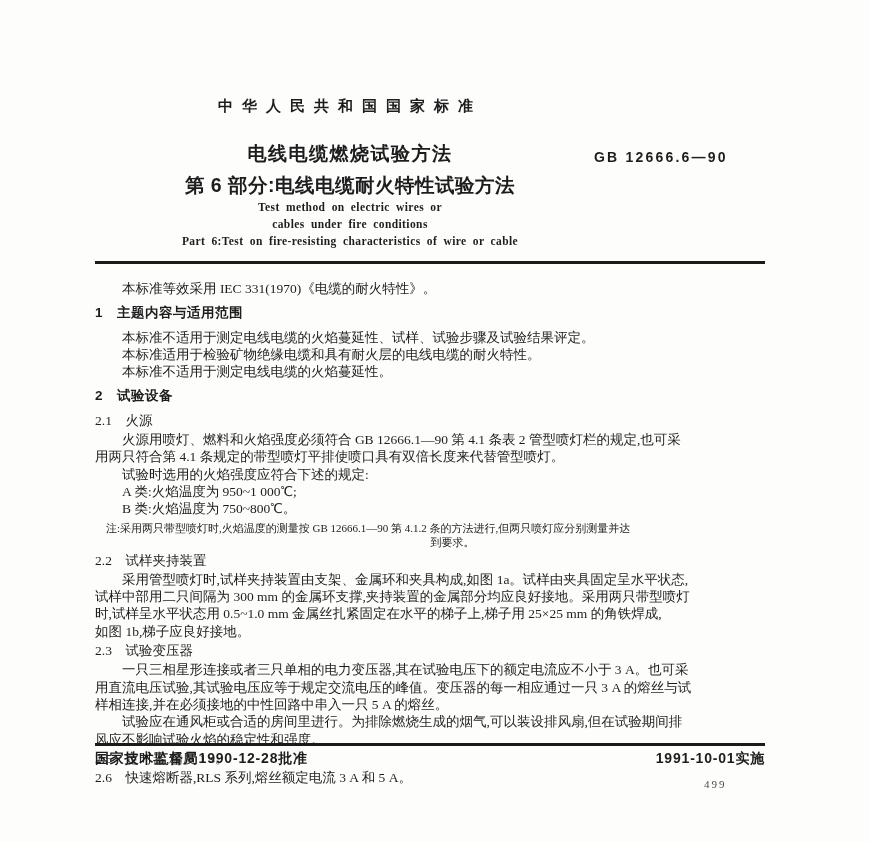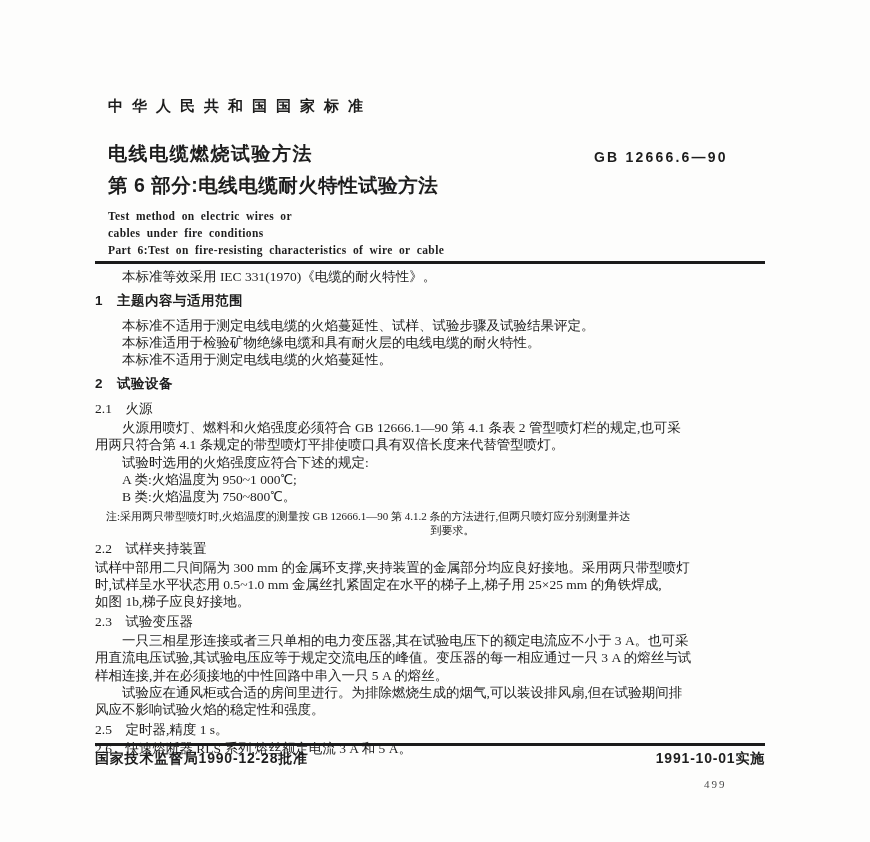--- a/index.html
+++ b/index.html
@@ -6,58 +6,57 @@
   .page{
     position:relative;
     width:870px;height:842px;
     background:#fdfdfc;
     overflow:hidden;
     font-family:"Liberation Serif", serif;
     color:#1d1d1d;
   }
   
   .hdr-center{
-    position:absolute;left:108px;top:0;width:520px;
+    position:absolute;left:90px;top:0;width:520px;text-align:center;
   }
   .std-label{
     margin-top:97px;
     font-family:"Liberation Sans", sans-serif;
     font-weight:bold;font-size:15px;letter-spacing:9px;
     white-space:nowrap;
   }
   .title-cn-1{
     margin-top:25px;
     font-family:"Liberation Sans", sans-serif;
     font-weight:bold;font-size:19px;letter-spacing:1.5px;
     white-space:nowrap;
   }
   .title-cn-2{
     margin-top:5px;
     font-family:"Liberation Sans", sans-serif;
     font-weight:bold;font-size:19.5px;letter-spacing:0.5px;
     white-space:nowrap;
   }
   .title-en{
-    margin-top:9px;
     font-weight:bold;font-size:11.5px;line-height:17px;
     word-spacing:3px;letter-spacing:0.4px;
     white-space:nowrap;
   }
   .gb-code{
     position:absolute;left:594px;top:149px;
     font-family:"Liberation Sans", sans-serif;
     font-weight:bold;font-size:14px;letter-spacing:2.2px;
     white-space:nowrap;
   }
   .rule-top{
     position:absolute;left:95px;top:261px;width:670px;height:3px;background:#1b1b1b;
   }
   
   .doc-body{
-    position:absolute;left:95px;top:268px;width:676px;
+    position:absolute;left:95px;top:280px;width:676px;
     font-size:13.5px;line-height:17.3px;
   }
   .ln{white-space:nowrap;}
   .ind{padding-left:27px;}
   .h{
     font-family:"Liberation Sans", sans-serif;
     font-weight:bold;margin:7px 0;letter-spacing:0.5px;
     white-space:nowrap;
   }
   .subhead{margin:2px 0;white-space:nowrap;}
@@ -116,20 +115,21 @@
     <div class="ln">用两只符合第 4.1 条规定的带型喷灯平排使喷口具有双倍长度来代替管型喷灯。</div>
     <div class="ln ind">试验时选用的火焰强度应符合下述的规定:</div>
     <div class="ln ind">A 类:火焰温度为 950~1 000℃;</div>
     <div class="ln ind">B 类:火焰温度为 750~800℃。</div>
     <div class="note">
       <div class="ln note-l1">注:采用两只带型喷灯时,火焰温度的测量按 GB 12666.1—90 第 4.1.2 条的方法进行,但两只喷灯应分别测量并达</div>
       <div class="ln note-l2">到要求。</div>
     </div>
 
     <div class="subhead">2.2　试样夹持装置</div>
+    <div class="ln ind">采用管型喷灯时,试样夹持装置由支架、金属环和夹具构成,如图 1a。试样由夹具固定呈水平状态,</div>
     <div class="ln">试样中部用二只间隔为 300 mm 的金属环支撑,夹持装置的金属部分均应良好接地。采用两只带型喷灯</div>
     <div class="ln">时,试样呈水平状态用 0.5~1.0 mm 金属丝扎紧固定在水平的梯子上,梯子用 25×25 mm 的角铁焊成,</div>
     <div class="ln">如图 1b,梯子应良好接地。</div>
 
     <div class="subhead">2.3　试验变压器</div>
     <div class="ln ind">一只三相星形连接或者三只单相的电力变压器,其在试验电压下的额定电流应不小于 3 A。也可采</div>
     <div class="ln">用直流电压试验,其试验电压应等于规定交流电压的峰值。变压器的每一相应通过一只 3 A 的熔丝与试</div>
     <div class="ln">样相连接,并在必须接地的中性回路中串入一只 5 A 的熔丝。</div>
 
     <div class="ln ind">试验应在通风柜或合适的房间里进行。为排除燃烧生成的烟气,可以装设排风扇,但在试验期间排</div>

